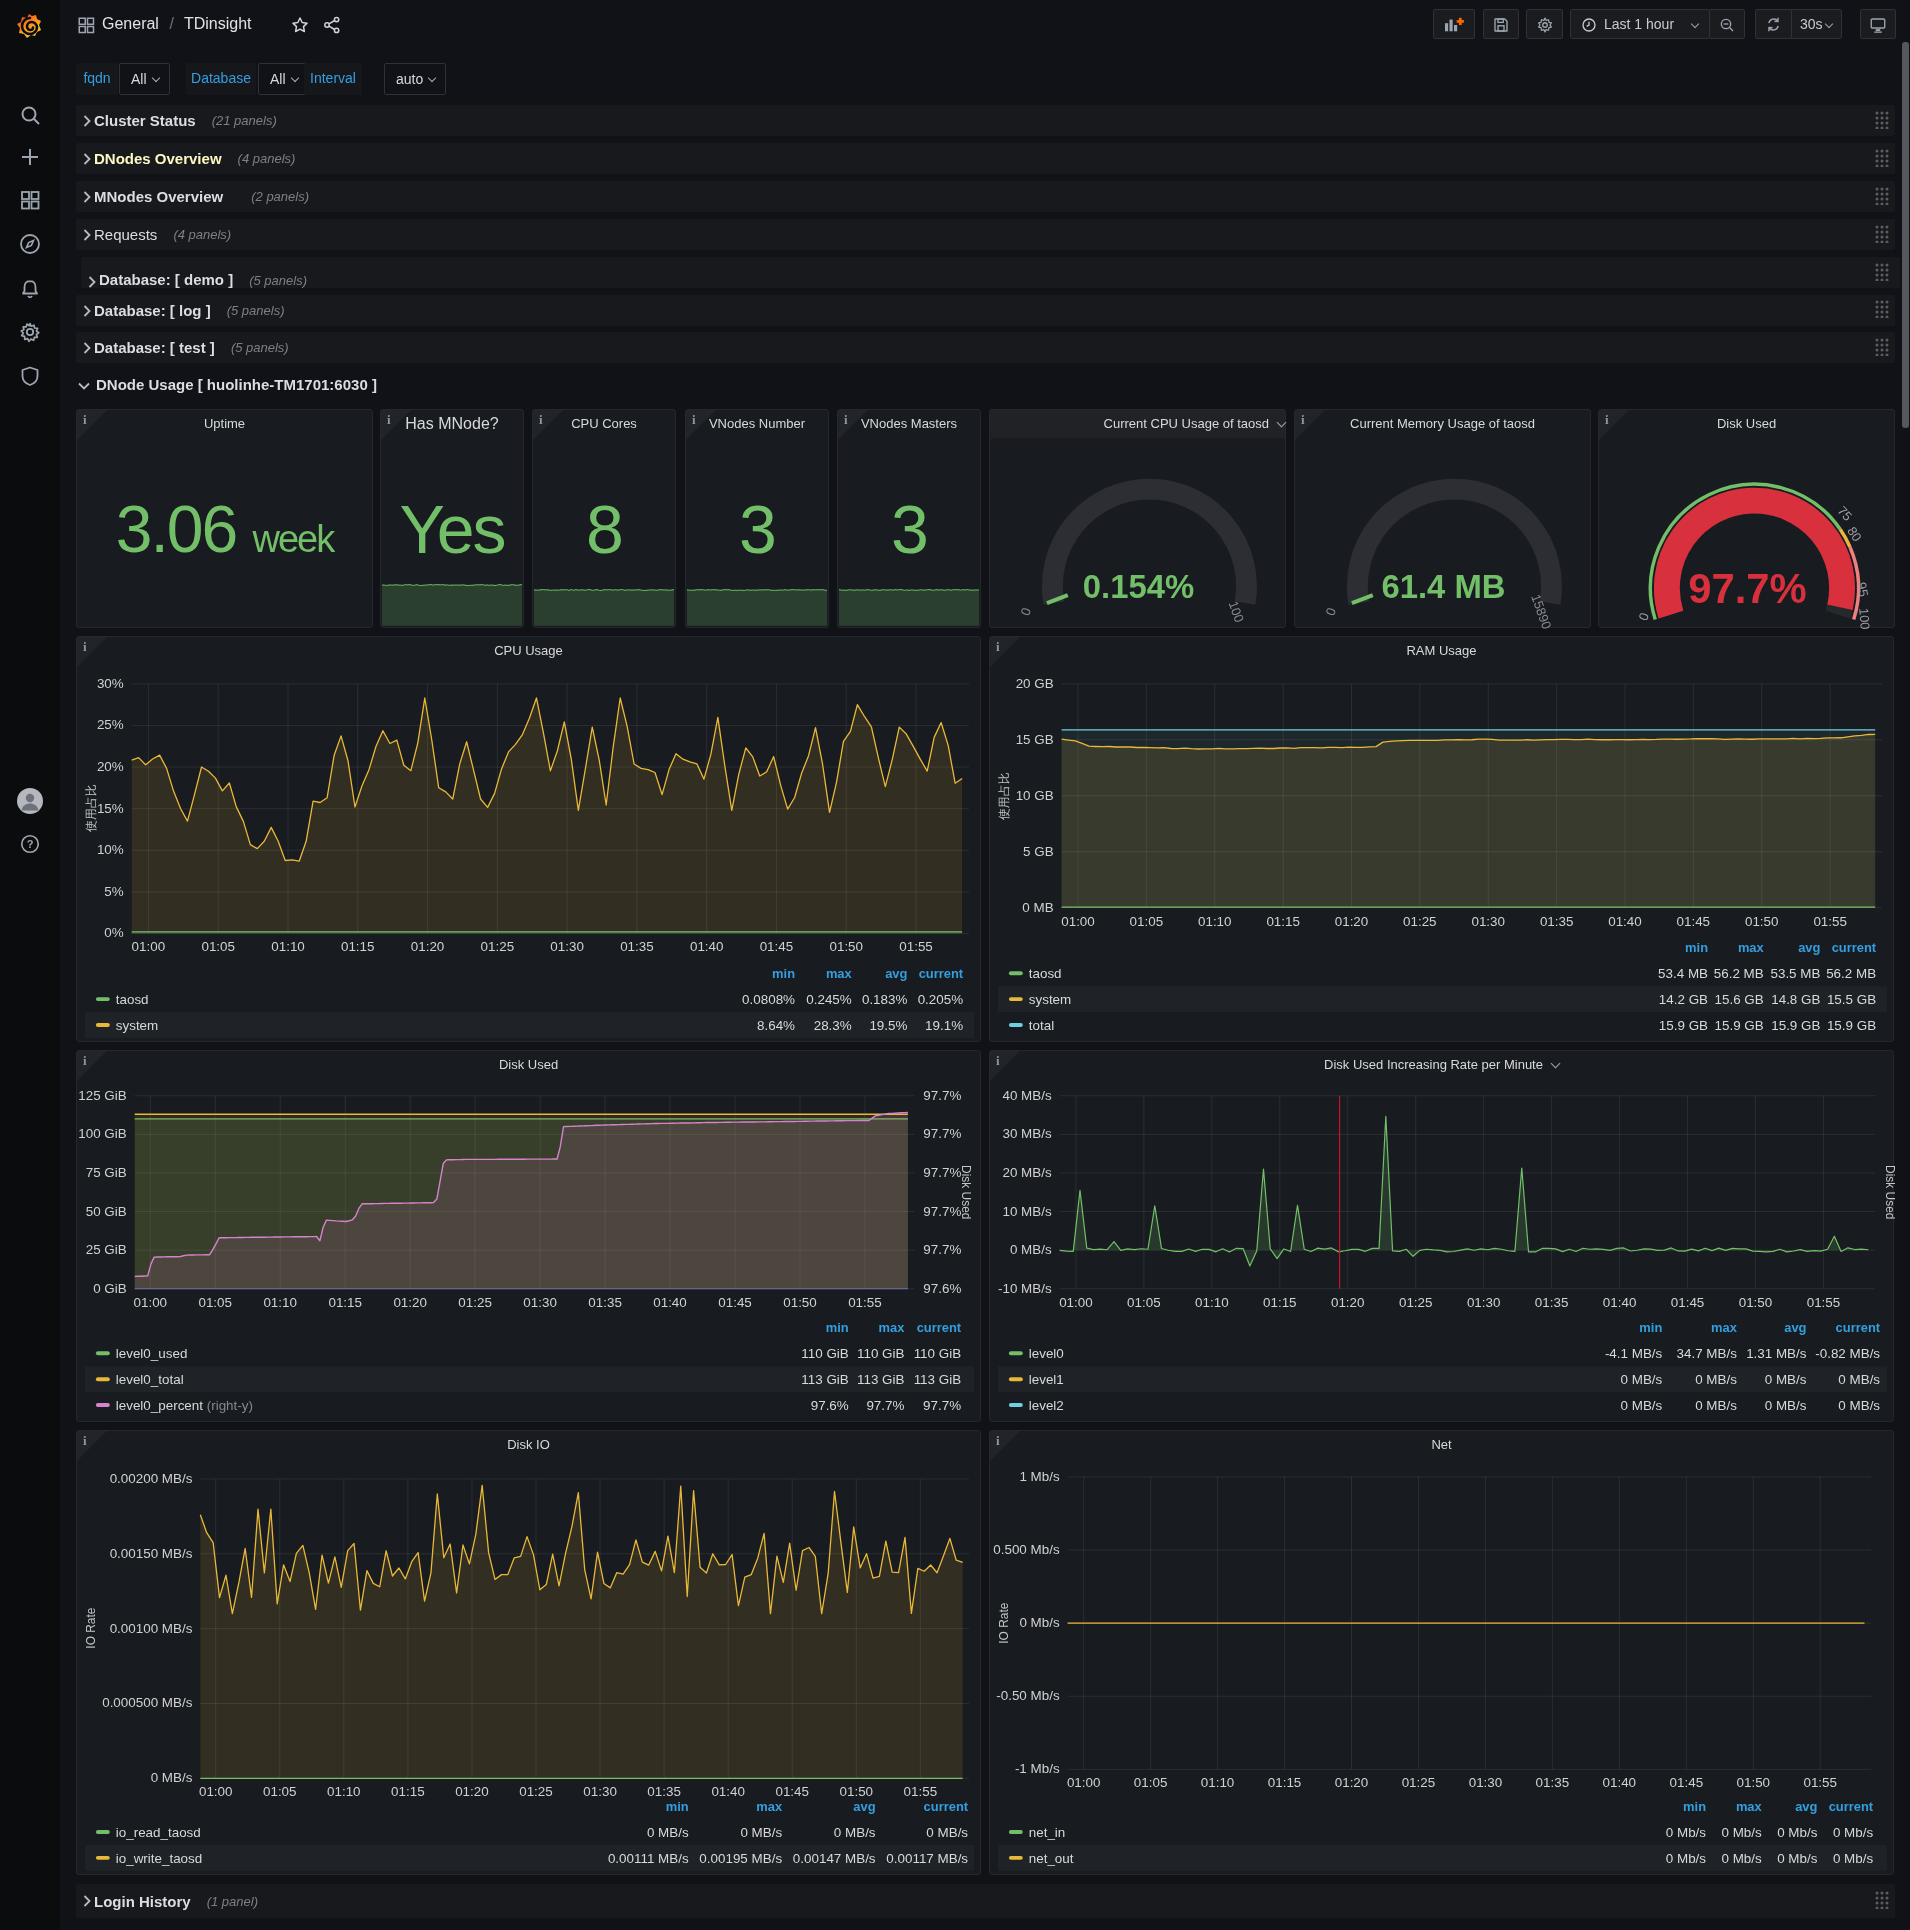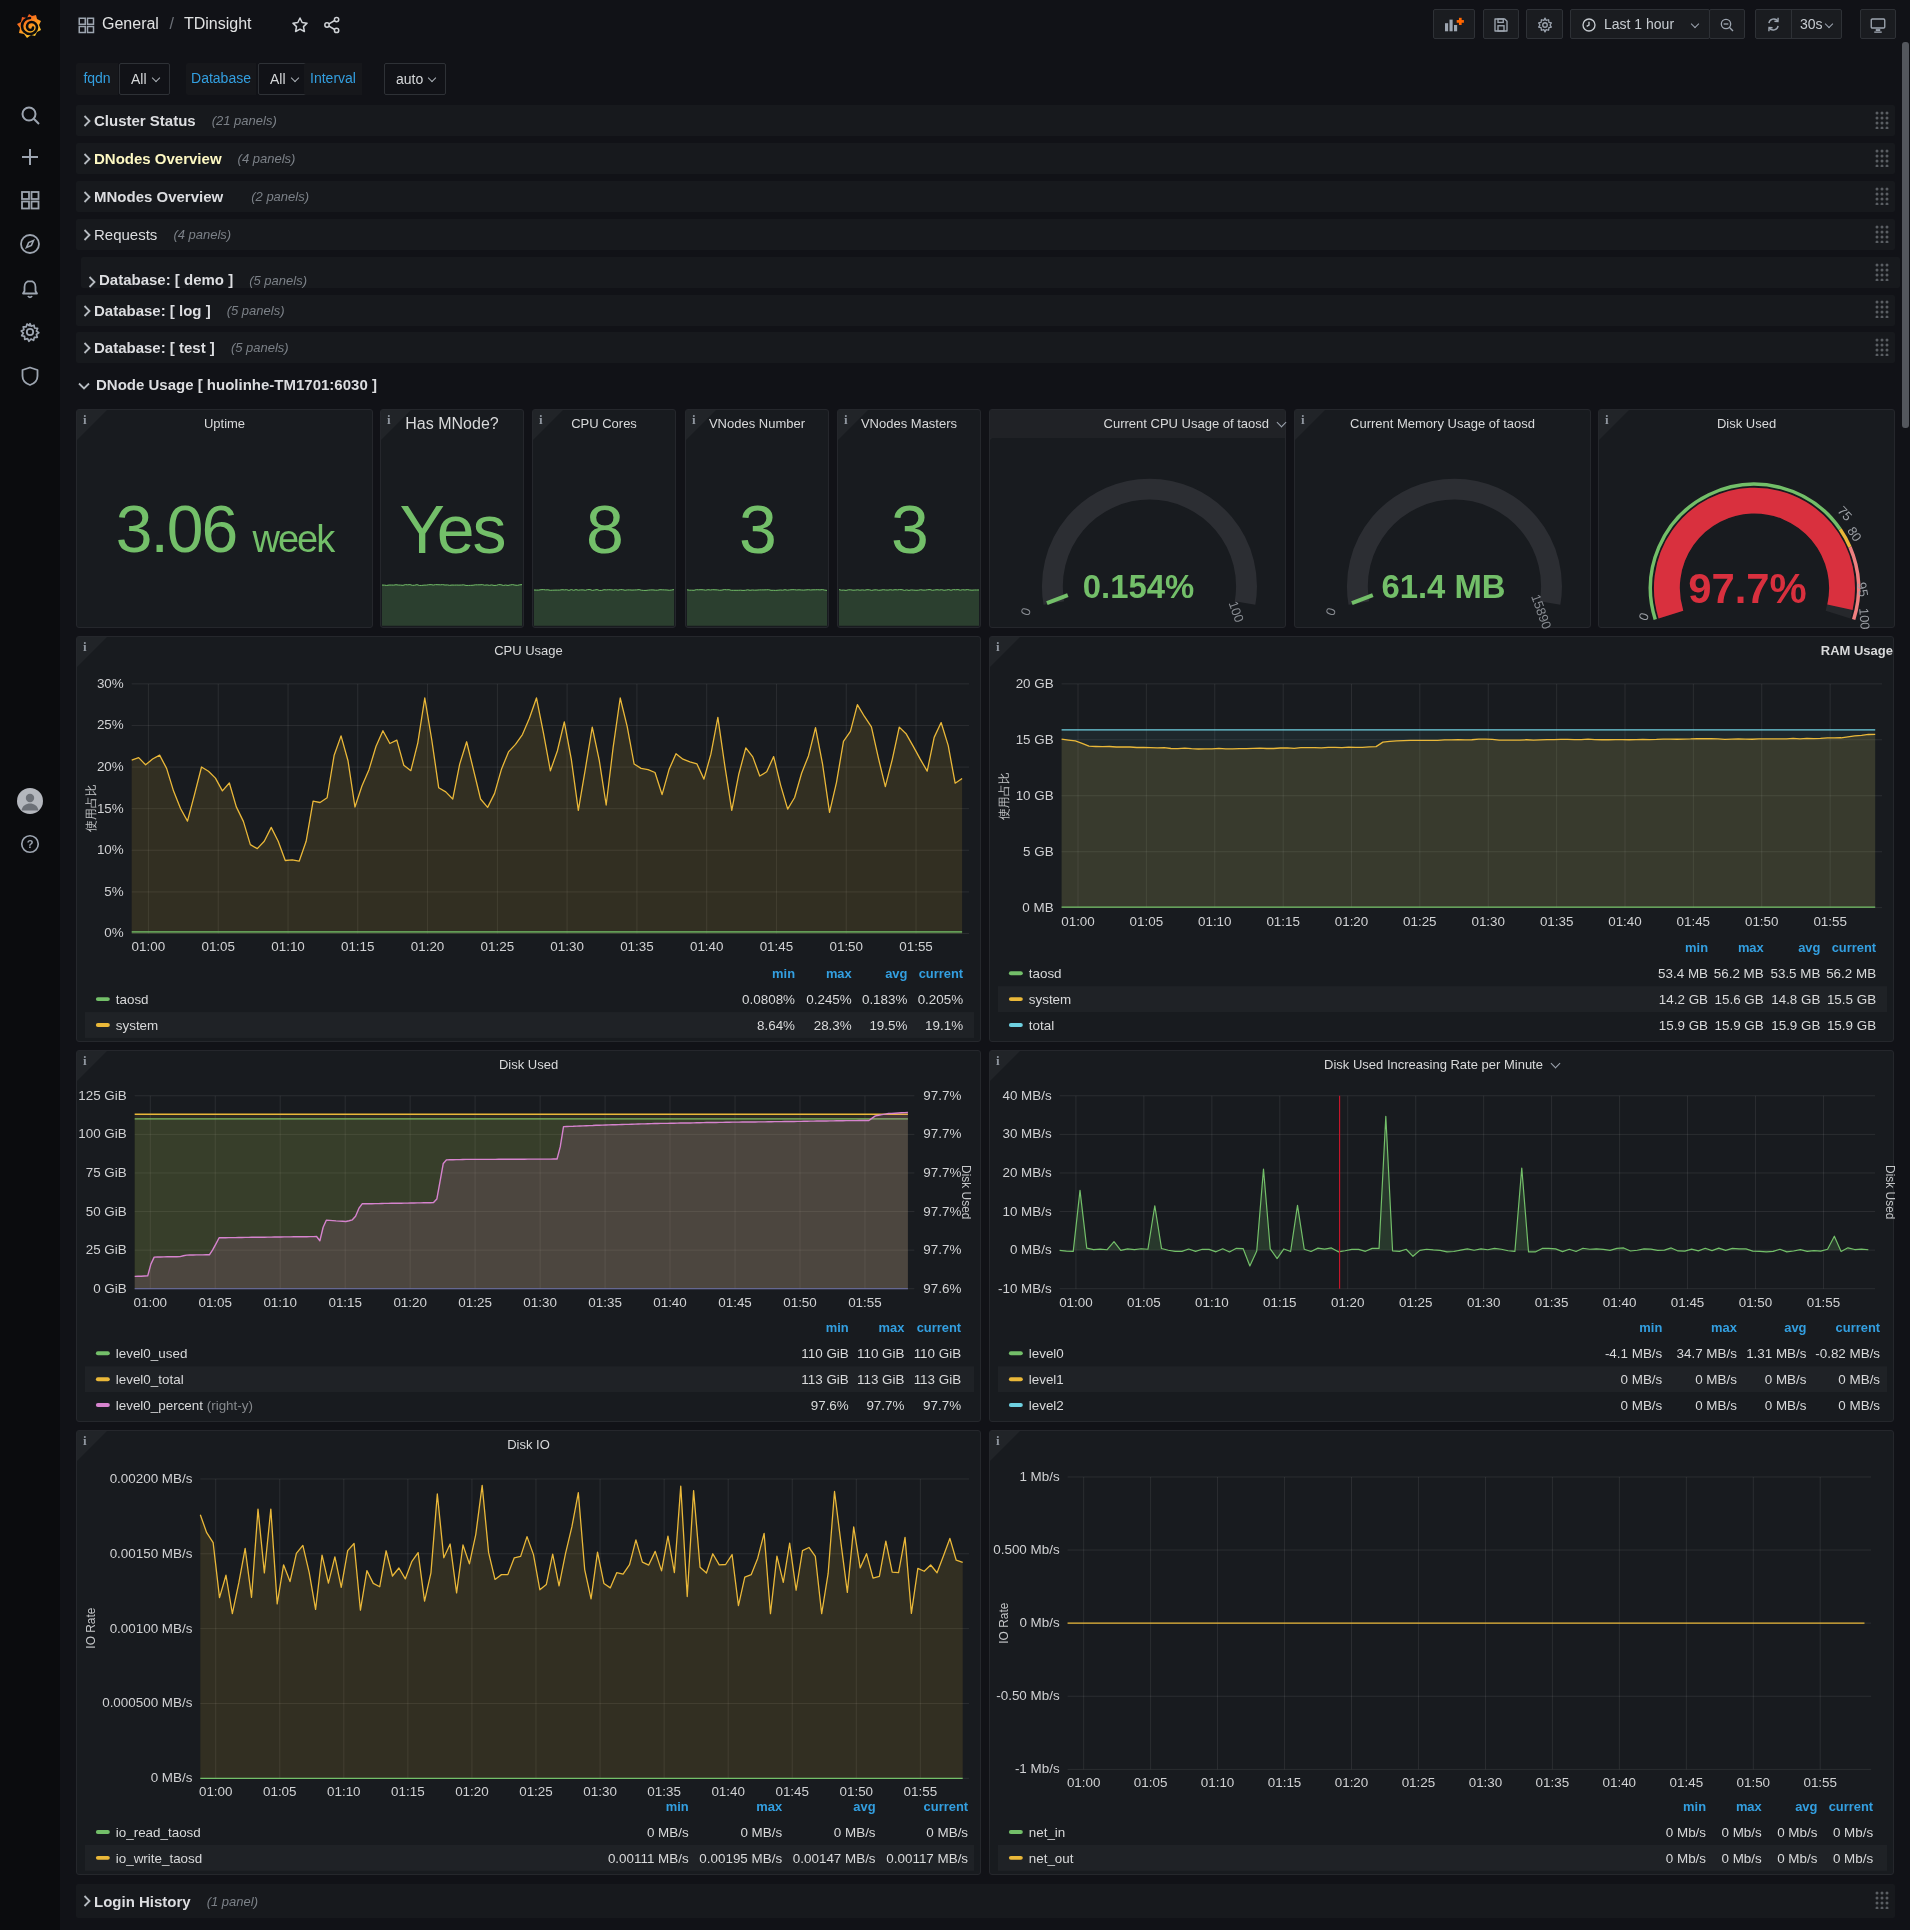--- a/index.html
+++ b/index.html
@@ -473,21 +473,21 @@
         <text x="39" y="395" font-size="13.5" fill="#d8d9da">system</text>
         <text x="722" y="395" font-size="13.5" fill="#d8d9da" text-anchor="end">8.64%</text>
         <text x="779" y="395" font-size="13.5" fill="#d8d9da" text-anchor="end">28.3%</text>
         <text x="835" y="395" font-size="13.5" fill="#d8d9da" text-anchor="end">19.5%</text>
         <text x="891" y="395" font-size="13.5" fill="#d8d9da" text-anchor="end">19.1%</text>
       </svg>
 </div>
 <div style="position:absolute;left:989px;top:636px;width:905px;height:406px;background:#181b1f;border:1px solid #25272c;border-radius:3px;">
       <div style="position:absolute;left:0;top:0;width:0;height:0;border-top:30px solid #212428;border-right:30px solid transparent;"></div>
       <div style="position:absolute;left:6px;top:2px;font-size:13px;font-weight:bold;color:#9097a0;font-family:'Liberation Serif',serif;">i</div>
-      <div style="position:absolute;left:0;top:0;width:100%;height:28px;text-align:right;line-height:28px;font-size:13px;font-weight:700;color:#d8d9da;">RAM Usage</div>
+      <div style="position:absolute;left:0;top:0;width:100%;height:28px;text-align:center;line-height:28px;font-size:13px;font-weight:400;color:#d8d9da;">RAM Usage</div>
 <svg style="position:absolute;left:0;top:0;" width="905" height="406" viewBox="0 0 910 408">
         <line x1="72" y1="272.0" x2="897" y2="272.0" stroke="rgba(255,255,255,0.085)" stroke-width="1"></line>
         <text x="64" y="276.0" font-size="13.5" fill="#d0d1d3" text-anchor="end">0 MB</text>
         <line x1="72" y1="215.8" x2="897" y2="215.8" stroke="rgba(255,255,255,0.085)" stroke-width="1"></line>
         <text x="64" y="219.8" font-size="13.5" fill="#d0d1d3" text-anchor="end">5 GB</text>
         <line x1="72" y1="159.5" x2="897" y2="159.5" stroke="rgba(255,255,255,0.085)" stroke-width="1"></line>
         <text x="64" y="163.5" font-size="13.5" fill="#d0d1d3" text-anchor="end">10 GB</text>
         <line x1="72" y1="103.2" x2="897" y2="103.2" stroke="rgba(255,255,255,0.085)" stroke-width="1"></line>
         <text x="64" y="107.2" font-size="13.5" fill="#d0d1d3" text-anchor="end">15 GB</text>
         <line x1="72" y1="47.0" x2="897" y2="47.0" stroke="rgba(255,255,255,0.085)" stroke-width="1"></line>
@@ -751,20 +751,21 @@
         <text x="39" y="434" font-size="13.5" fill="#d8d9da">io_write_taosd</text>
         <text x="615" y="434" font-size="13.5" fill="#d8d9da" text-anchor="end">0.00111 MB/s</text>
         <text x="709" y="434" font-size="13.5" fill="#d8d9da" text-anchor="end">0.00195 MB/s</text>
         <text x="803" y="434" font-size="13.5" fill="#d8d9da" text-anchor="end">0.00147 MB/s</text>
         <text x="896" y="434" font-size="13.5" fill="#d8d9da" text-anchor="end">0.00117 MB/s</text>
       </svg>
 </div>
 <div style="position:absolute;left:989px;top:1430px;width:905px;height:445px;background:#181b1f;border:1px solid #25272c;border-radius:3px;">
       <div style="position:absolute;left:0;top:0;width:0;height:0;border-top:30px solid #212428;border-right:30px solid transparent;"></div>
       <div style="position:absolute;left:6px;top:2px;font-size:13px;font-weight:bold;color:#9097a0;font-family:'Liberation Serif',serif;">i</div>
+      <div style="position:absolute;left:0;top:0;width:100%;height:28px;text-align:center;line-height:28px;font-size:13px;font-weight:500;color:#d8d9da;">Net</div>
 <svg style="position:absolute;left:0;top:0;" width="905" height="445" viewBox="0 0 910 447">
         <line x1="78" y1="340.0" x2="886" y2="340.0" stroke="rgba(255,255,255,0.085)" stroke-width="1"></line>
         <text x="70" y="344.0" font-size="13.5" fill="#d0d1d3" text-anchor="end">-1 Mb/s</text>
         <line x1="78" y1="266.5" x2="886" y2="266.5" stroke="rgba(255,255,255,0.085)" stroke-width="1"></line>
         <text x="70" y="270.5" font-size="13.5" fill="#d0d1d3" text-anchor="end">-0.50 Mb/s</text>
         <line x1="78" y1="193.0" x2="886" y2="193.0" stroke="rgba(255,255,255,0.085)" stroke-width="1"></line>
         <text x="70" y="197.0" font-size="13.5" fill="#d0d1d3" text-anchor="end">0 Mb/s</text>
         <line x1="78" y1="119.5" x2="886" y2="119.5" stroke="rgba(255,255,255,0.085)" stroke-width="1"></line>
         <text x="70" y="123.5" font-size="13.5" fill="#d0d1d3" text-anchor="end">0.500 Mb/s</text>
         <line x1="78" y1="46.0" x2="886" y2="46.0" stroke="rgba(255,255,255,0.085)" stroke-width="1"></line>

